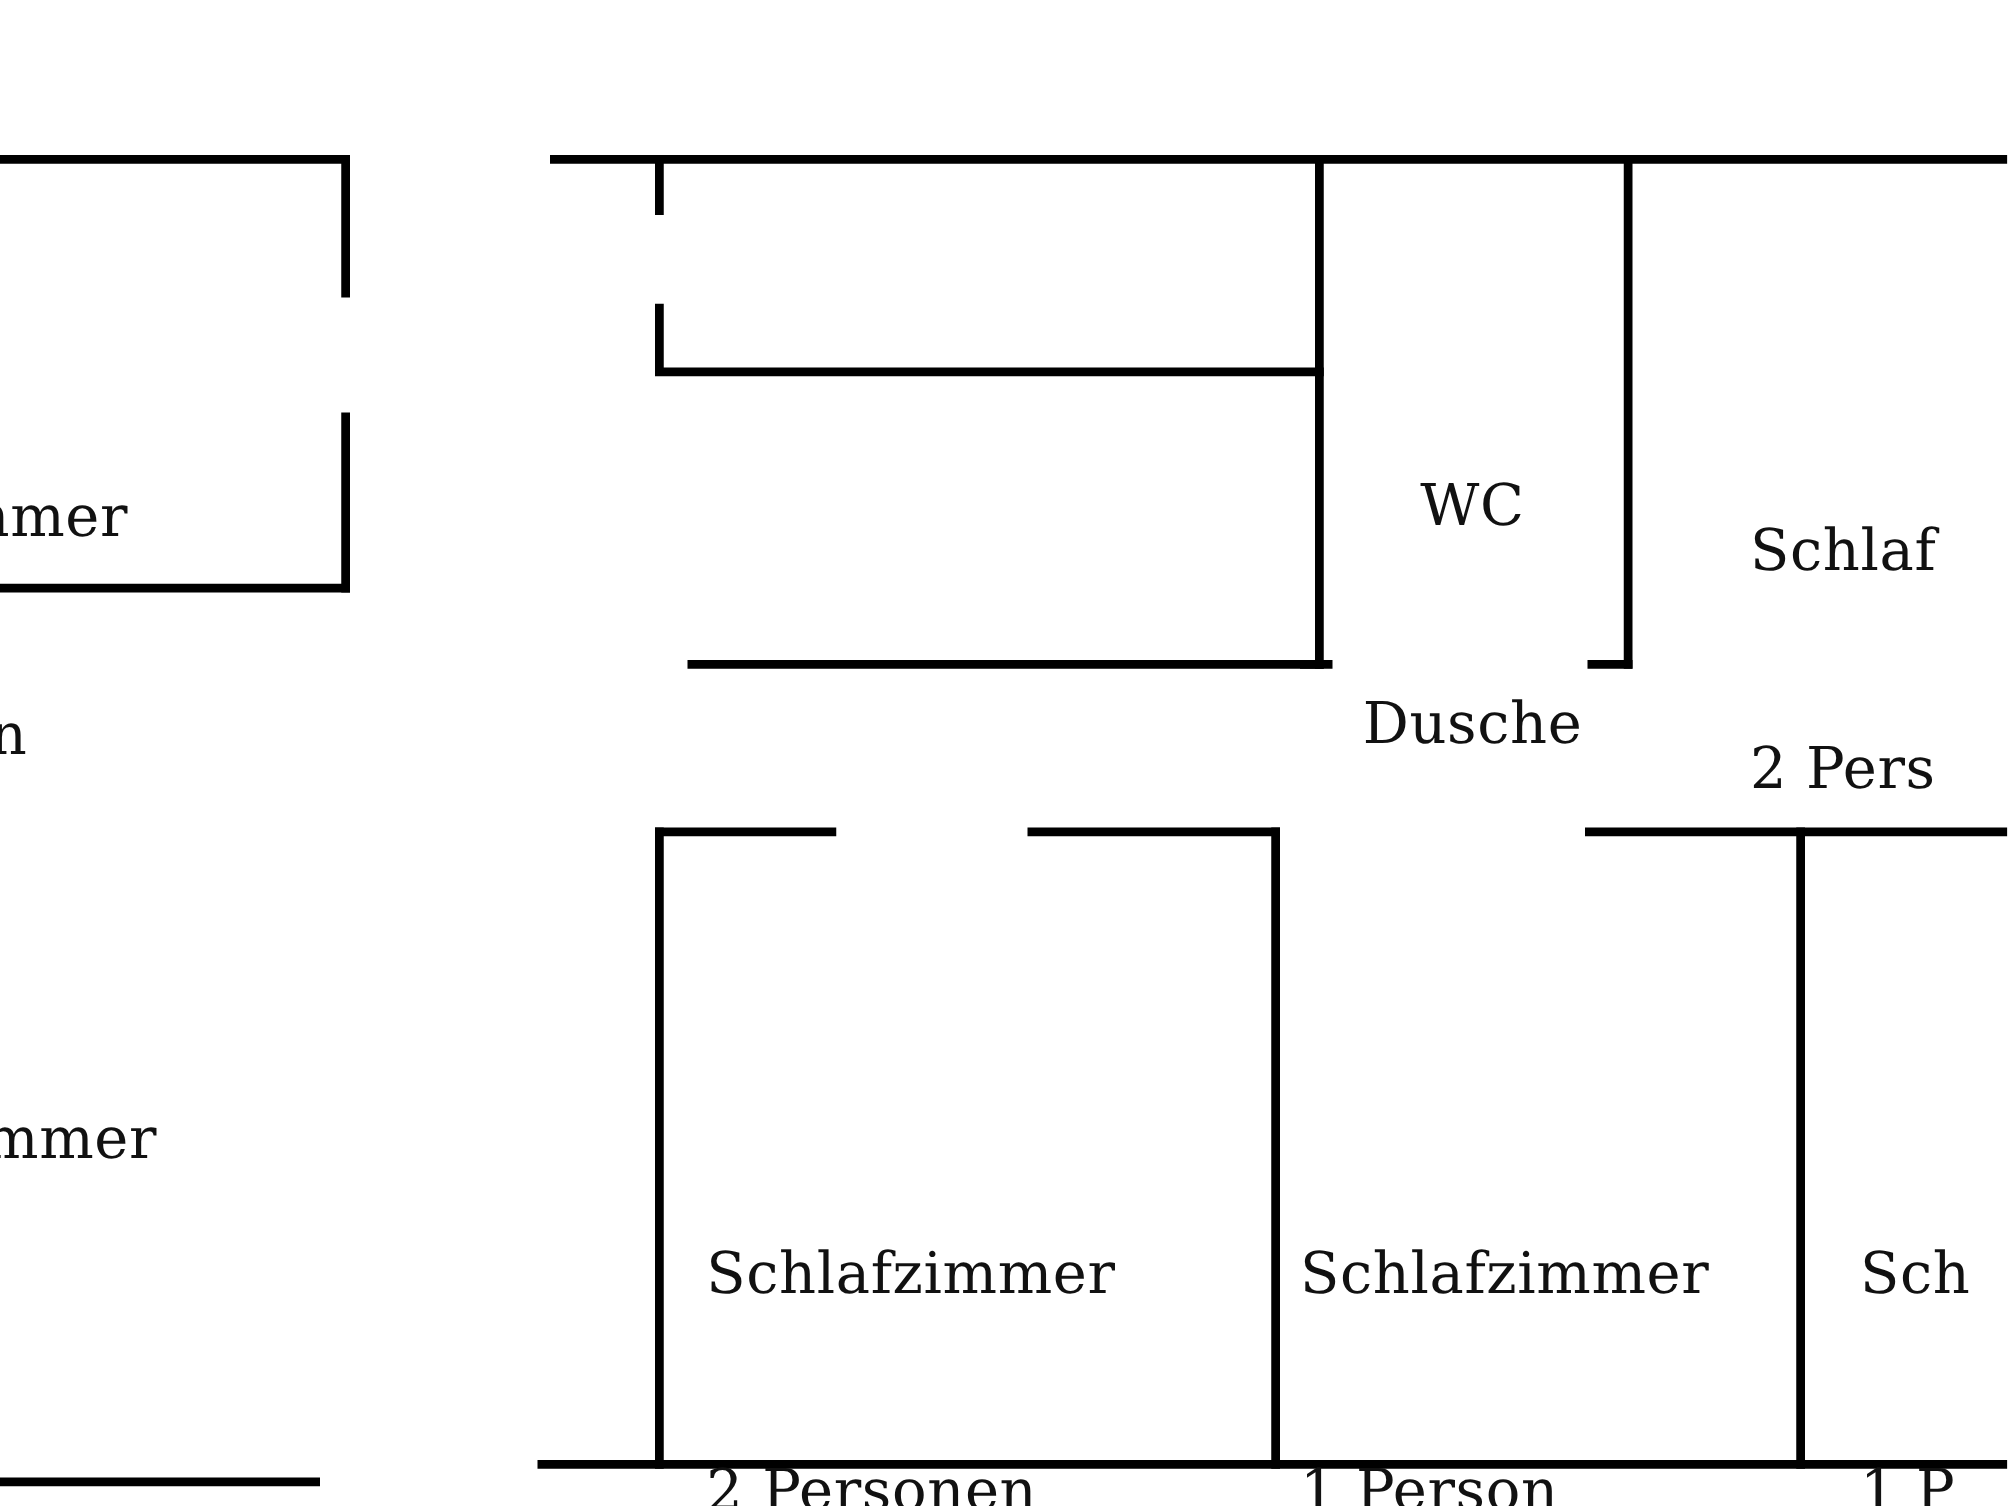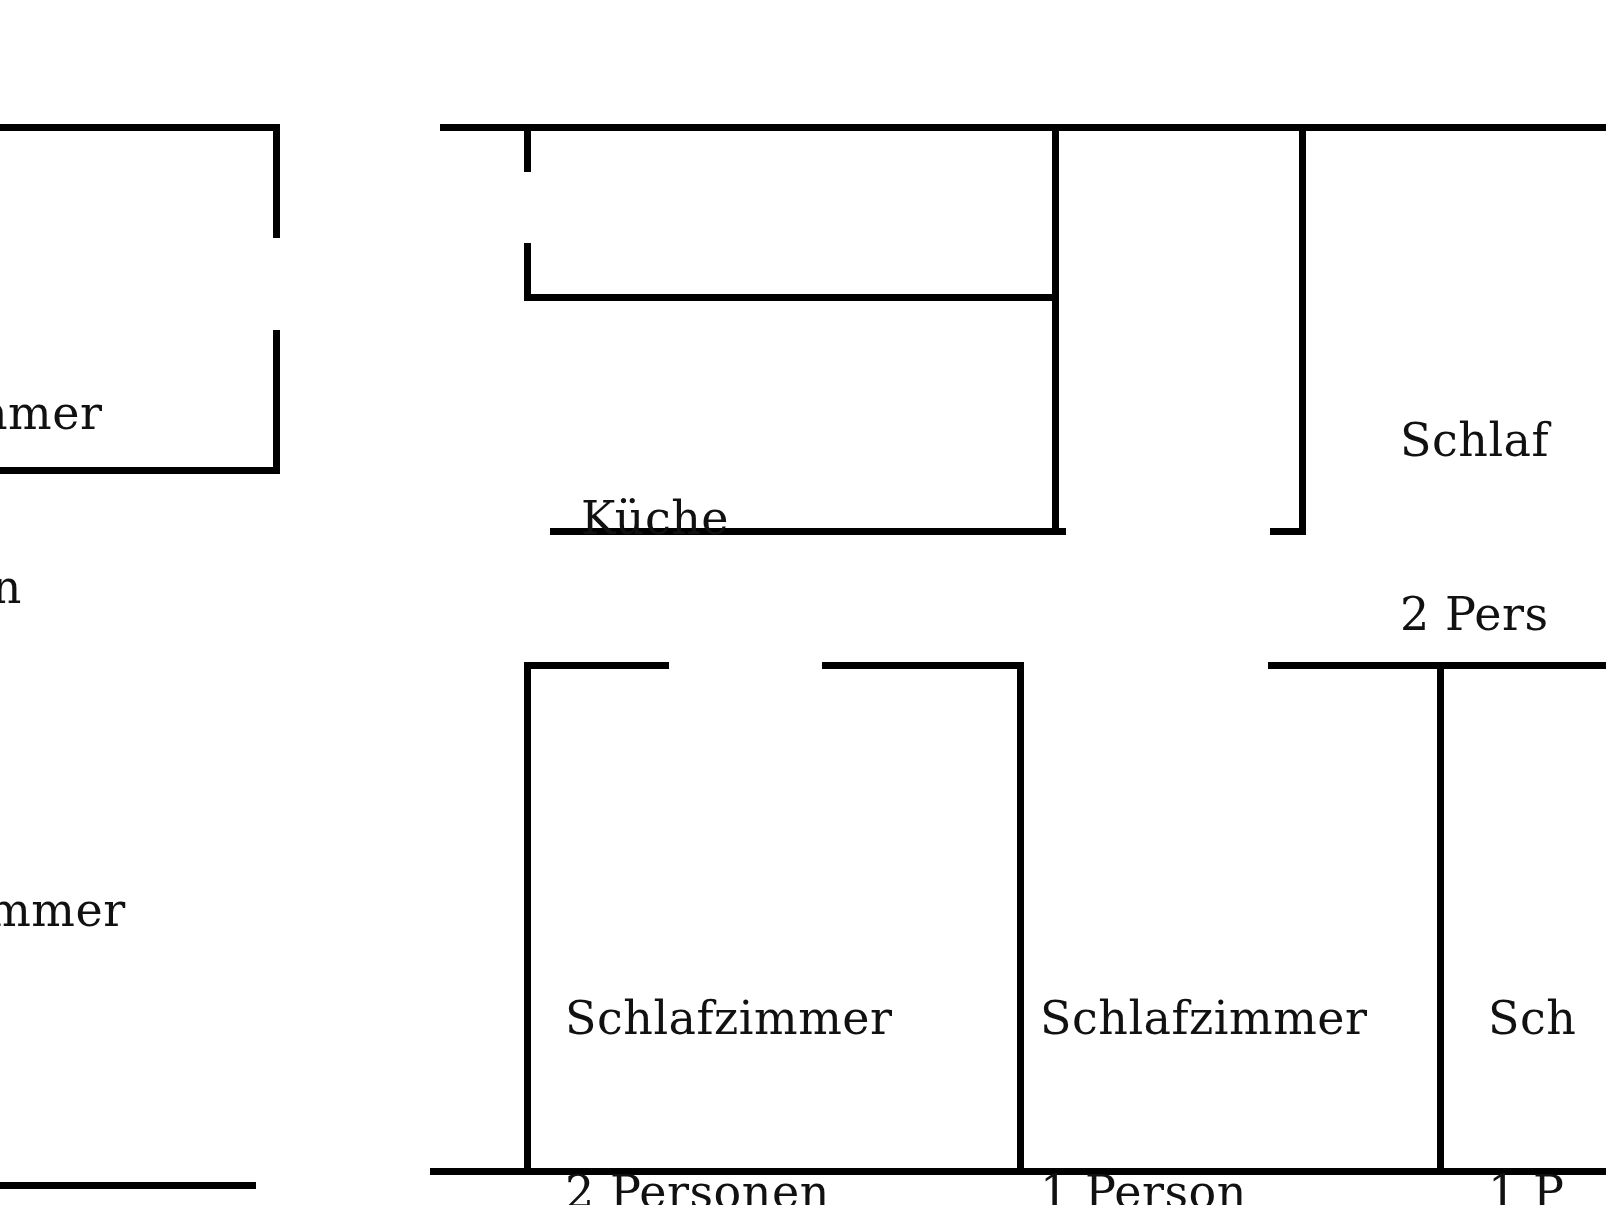--- a/index.html
+++ b/index.html
@@ -71,24 +71,25 @@
 
   <div class="wall wall-h" style="left:430px; top:1168px; width:1176px;"></div>
   <div class="wall wall-h" style="left:0px; top:1182px; width:256px;"></div>
 
   <div class="label left" style="left:-36px; top:268px; width:220px;">
     <div>mmer</div>
     <div>en</div>
   </div>
 
 
-  <div class="label center" style="left:513px; top:373px; width:284px;">
-    <div>Küche</div>
+
+  <div class="label center" style="left:1060px; top:259px; width:236px;">
+    <div>WC</div>
+    <div>Dusche</div>
   </div>
-
 
   <div class="label left" style="left:1400px; top:295px; width:300px;">
     <div>Schlaf</div>
     <div>2 Pers</div>
   </div>
 
   <div class="label left" style="left:-28px; top:765px; width:260px;">
     <div>immer</div>
   </div>
 

